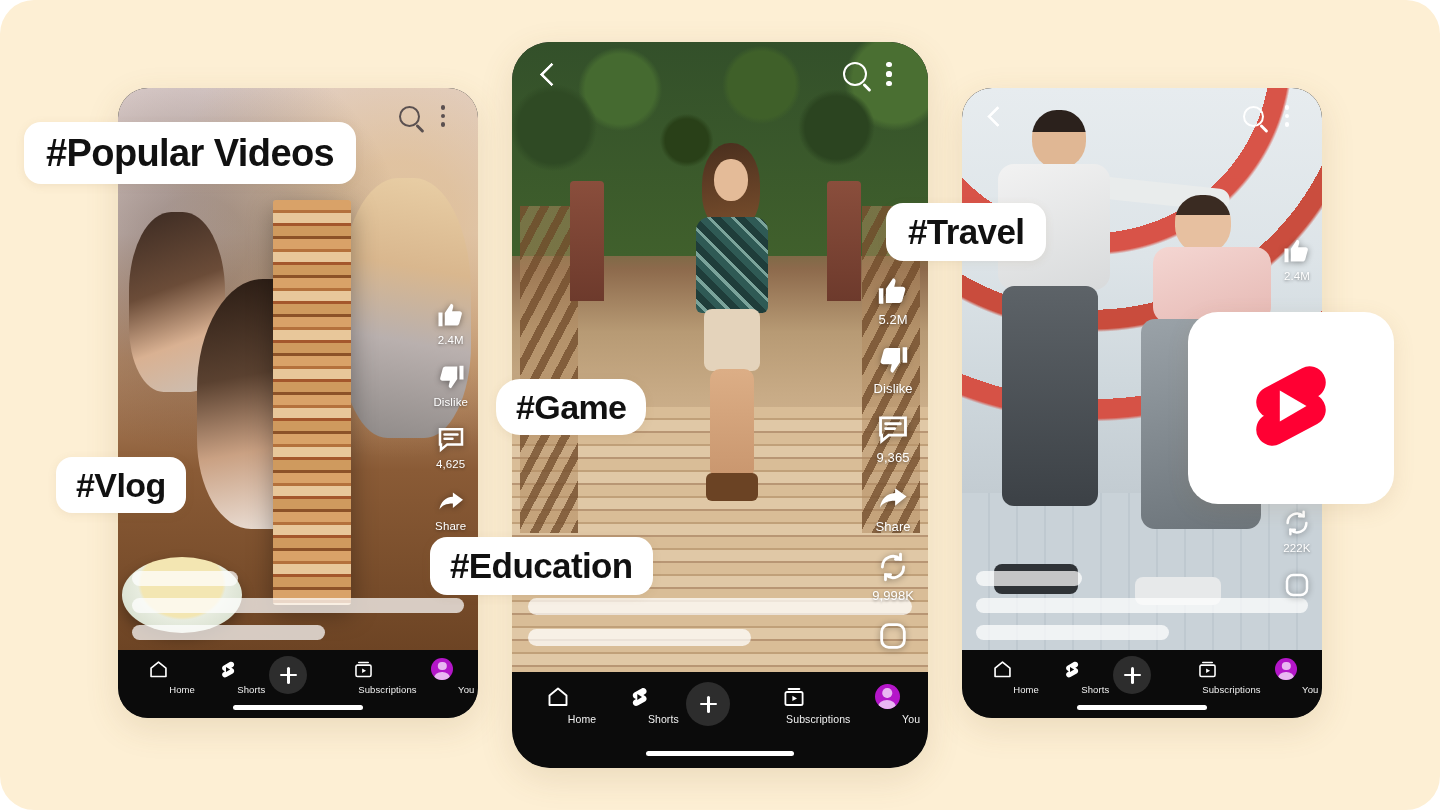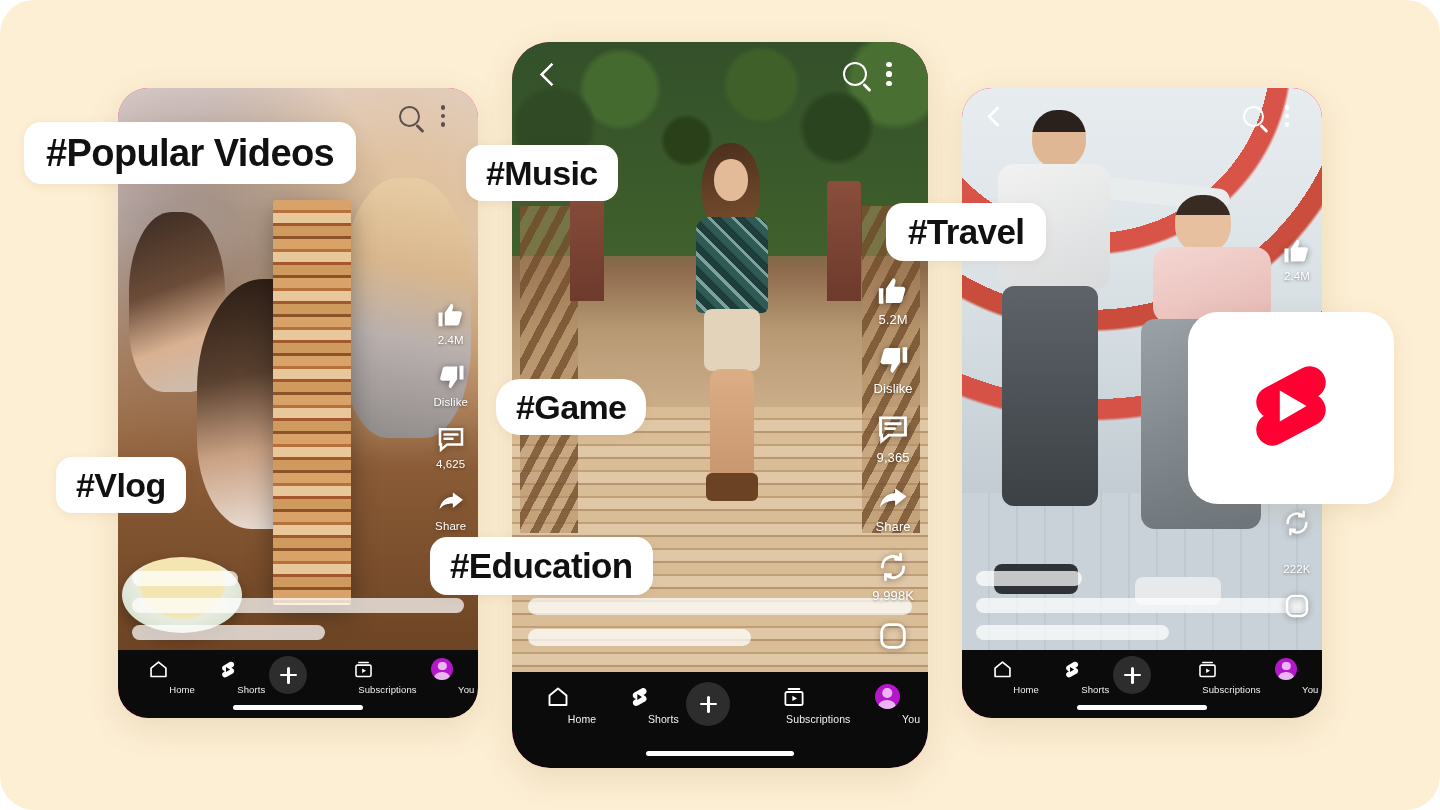--- a/index.html
+++ b/index.html
@@ -17,21 +17,21 @@
     width: 1440px;
     height: 810px;
     background: #FDEFD4;
     border-radius: 34px;
     overflow: hidden;
   }
 
   
   .phone {
     position: absolute;
-    background: #ec4899;
+    background: #404040;
     border-radius: 34px;
     overflow: hidden;
     box-shadow: 0 10px 34px rgba(120, 90, 40, 0.14);
   }
   .phone-left  { left: 118px; top: 88px;  width: 360px; height: 630px; border-radius: 30px; }
   .phone-right { left: 962px; top: 88px;  width: 360px; height: 630px; border-radius: 30px; }
   .phone-center{ left: 512px; top: 42px;  width: 416px; height: 726px; border-radius: 38px; }
 
   .screen {
     position: absolute;
@@ -521,21 +521,21 @@
           </div>
         </div>
 
         <div class="rail" style="top:148px;">
           <div class="rail-item">
             <svg width="30" height="30" viewBox="0 0 24 24" fill="#fff">
                 <path d="M2 10h3.2v11H2zM7 10.4 12 3c1 0 1.8.8 1.8 1.8 0 .3-.1.6-.1.9L12.9 9h6c1 0 1.8.8 1.8 1.8 0 .2 0 .4-.1.6l-2 7.3c-.3 1-1.2 1.7-2.2 1.7H7z"></path>
               </svg>
             <span class="rail-label">2.4M</span>
           </div>
-          <div class="rail-item" style="margin-top:210px;gap:21px;">
+          <div class="rail-item" style="margin-top:210px;">
             <svg width="30" height="30" viewBox="0 0 24 24" fill="none" stroke="#fff" stroke-width="2" stroke-linecap="round">
                 <path d="M4.5 12a7.5 7.5 0 0 1 12.6-5.5"></path>
                 <path d="M19.5 12a7.5 7.5 0 0 1-12.6 5.5"></path>
                 <path d="M17.3 3v3.6h-3.6M6.7 21v-3.6h3.6"></path>
               </svg>
             <span class="rail-label">222K</span>
           </div>
           <div class="rail-item">
             <svg width="30" height="30" viewBox="0 0 24 24" fill="none" stroke="#fff" stroke-width="2">
                 <rect x="4" y="4" width="16" height="16" rx="5"></rect>
@@ -734,23 +734,20 @@
           <rect x="20" y="48" width="60" height="26" rx="13" transform="rotate(-28 50 61)"></rect>
         </g>
         <path d="M41 37.5 62.5 50 41 62.5z" fill="#ffffff"></path>
       </svg>
     </span>
   </div>
 
   <div class="chip chip-popular">
       <span>#Popular Videos</span>
     </div>
-  <div class="chip chip-music">
-      <span>#Music</span>
-    </div>
   <div class="chip chip-travel">
       <span>#Travel</span>
     </div>
   <div class="chip chip-game">
       <span>#Game</span>
     </div>
   <div class="chip chip-vlog">
       <span>#Vlog</span>
     </div>
   <div class="chip chip-education">

